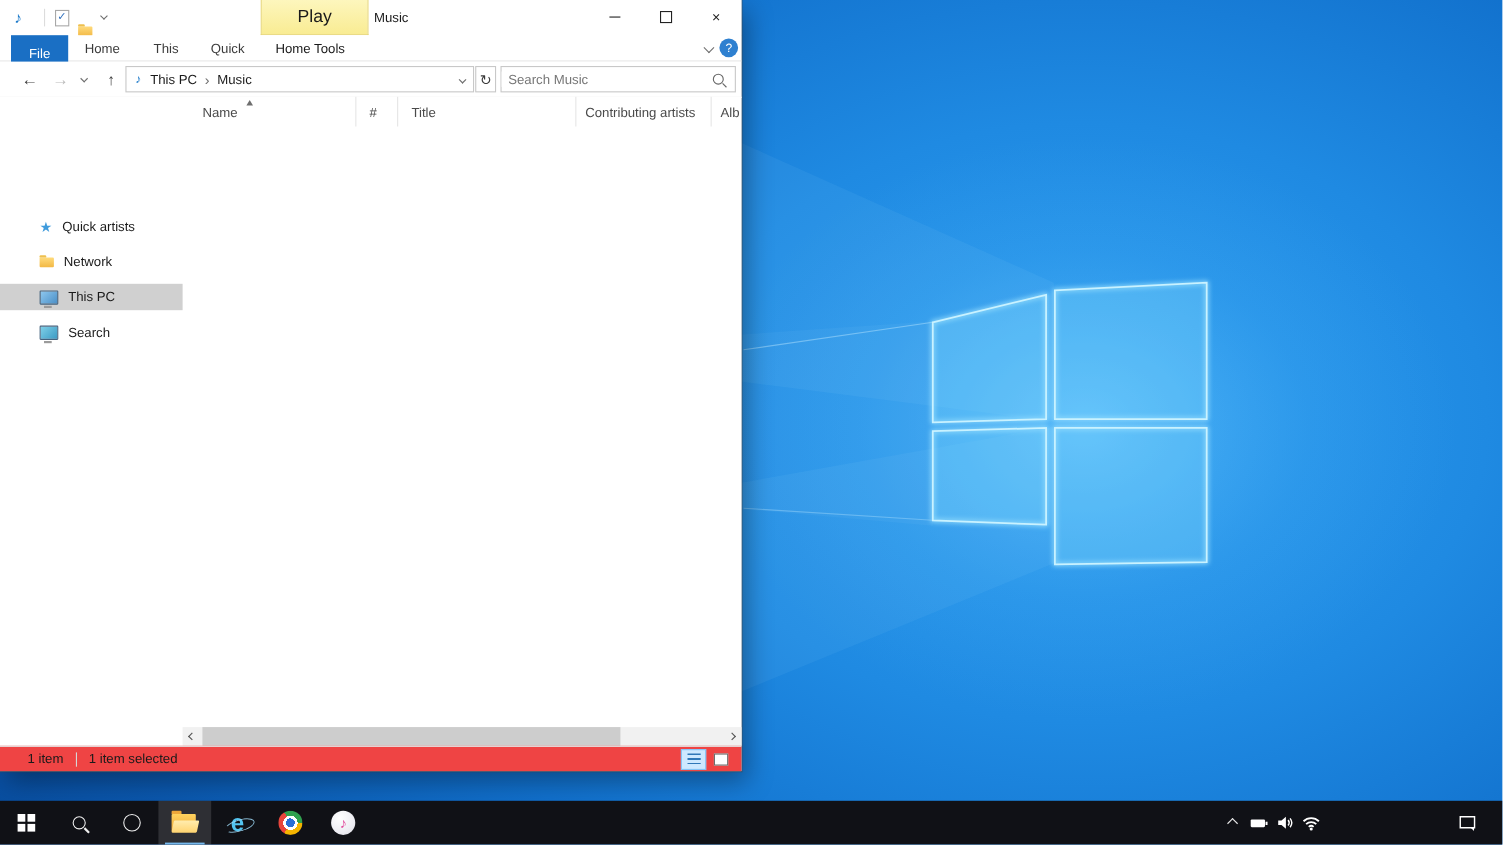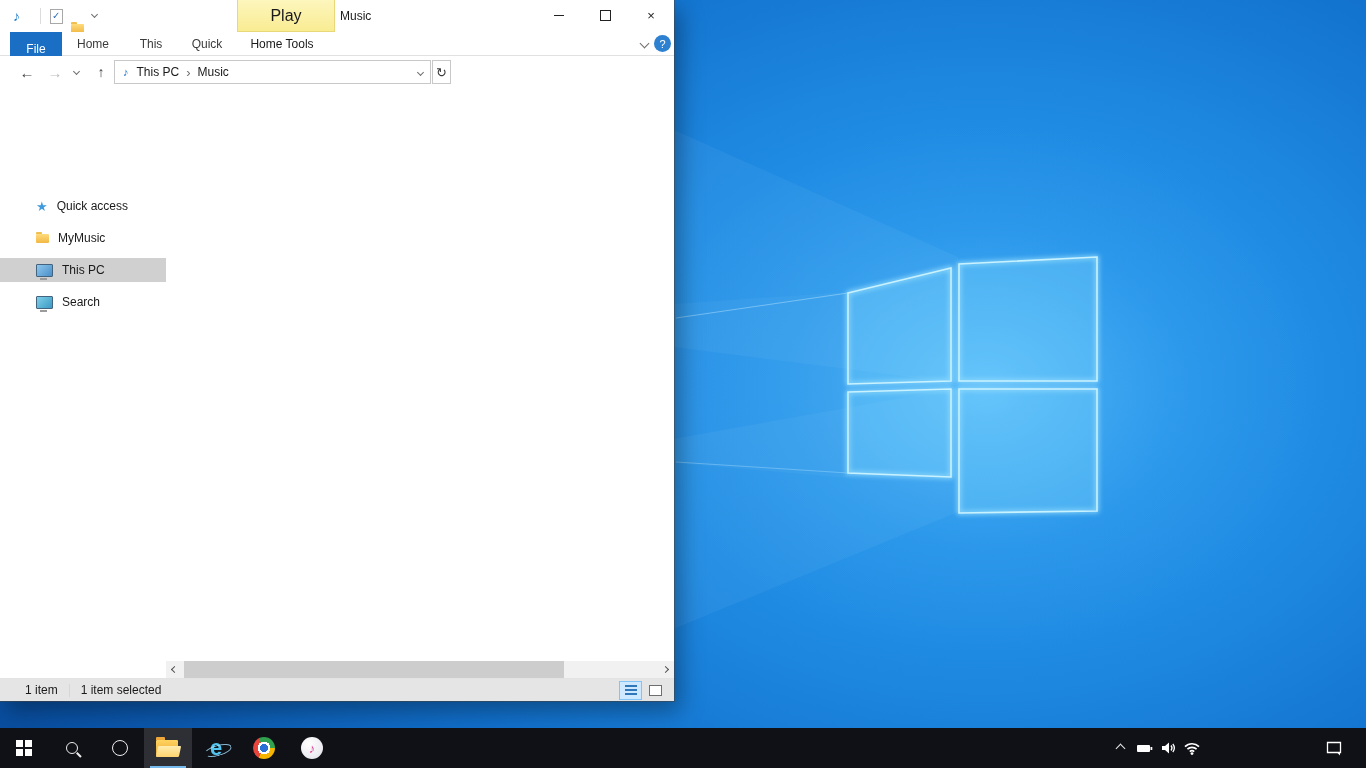--- a/index.html
+++ b/index.html
@@ -82,21 +82,21 @@
   .monitor{position:relative;width:15px;height:11px;border:1px solid #44637f;border-radius:1px;
     background:linear-gradient(135deg,#8ec7ee,#4a8fc7);flex:none;}
   .monitor::after{content:"";position:absolute;left:3px;bottom:-4px;width:7px;height:2px;background:#9b9b9b;}
   .monitor.net{background:linear-gradient(135deg,#7fd0e8,#3b9ac4);}
 
   .hscroll{position:absolute;left:0;bottom:0;right:0;height:17px;background:#f1f1f1;}
   .hs-btn{position:absolute;top:0;width:17px;height:17px;display:flex;align-items:center;justify-content:center;}
   .hs-left{left:0;} .hs-right{right:0;}
   .hs-thumb{position:absolute;left:18px;top:0;width:380px;height:17px;background:#cdcdcd;}
 
-  .statusbar{position:absolute;left:0;top:678px;right:0;height:22px;background:#e5e5e5;border-top:1px solid #e3e3e3;
+  .statusbar{position:absolute;left:0;top:678px;right:0;height:22px;background:#ef4444;border-top:1px solid #e3e3e3;
     display:flex;align-items:center;font-size:12px;color:#1a1a1a;}
   .statusbar .cnt{margin-left:25px;}
   .st-sep{width:1px;height:13px;background:#d6d6d6;margin:0 11px;}
   .view-toggles{margin-left:auto;margin-right:7px;display:flex;gap:2px;}
   .vt{width:23px;height:19px;display:flex;align-items:center;justify-content:center;box-sizing:border-box;}
   .vt.active{background:#cde8ff;border:1px solid #84c3f5;}
   .vt-details{width:12px;height:10px;background:repeating-linear-gradient(#2f77b8 0 1.5px,transparent 1.5px 4.2px);}
   .vt-large{width:11px;height:9px;border:1px solid #6e6e6e;background:#fff;}
 
   .chev{display:inline-block;width:6px;height:6px;border-right:1.4px solid #555;border-bottom:1.4px solid #555;flex:none;}
@@ -213,44 +213,66 @@
       <div class="addrbox">
         <span class="note">♪</span>
         <span class="crumb">This PC</span>
         <span class="crumb-sep">›</span>
         <span class="crumb">Music</span>
         <span class="addr-drop">
             <span class="chev down small gray"></span>
           </span>
       </div>
       <div class="refreshbtn">↻</div>
+      <div class="searchbox">
+        <input placeholder="Search Music" style="">
+        <span class="mag"></span>
+      </div>
     </div>
 
     <div class="bodyarea">
 
       <nav class="sidebar">
         <div class="nav-item" style="top:106px;">
           <span class="ic star">★</span>
-          <span>Quick access</span>
+          <span>Quick artists</span>
         </div>
         <div class="nav-item" style="top:138px;">
           <span class="ic folder mini"></span>
-          <span>MyMusic</span>
+          <span>Network</span>
         </div>
         <div class="nav-item sel" style="top:170px;">
           <span class="ic monitor"></span>
           <span>This PC</span>
         </div>
         <div class="nav-item" style="top:202px;">
           <span class="ic monitor net"></span>
           <span>Search</span>
         </div>
       </nav>
 
       <div class="content">
+        <div class="colheaders">
+          <div class="colh c0">
+            <span class="sort-caret"></span>
+            <span>Name</span>
+          </div>
+          <div class="colh c1">
+            <span>#</span>
+          </div>
+          <div class="colh c2">
+            <span>Title</span>
+          </div>
+          <div class="colh c3">
+            <span>Contributing artists</span>
+          </div>
+          <div class="colh c4">
+            <span>Alb</span>
+          </div>
+        </div>
 
 
         <div class="hscroll">
           <div class="hs-btn hs-left">
               <span class="chev left small dark"></span>
             </div>
           <div class="hs-thumb"></div>
           <div class="hs-btn hs-right">
               <span class="chev right small dark"></span>
             </div>

